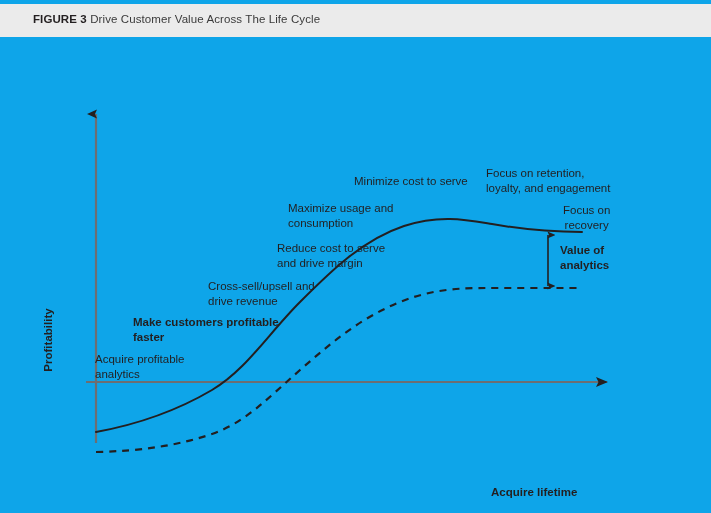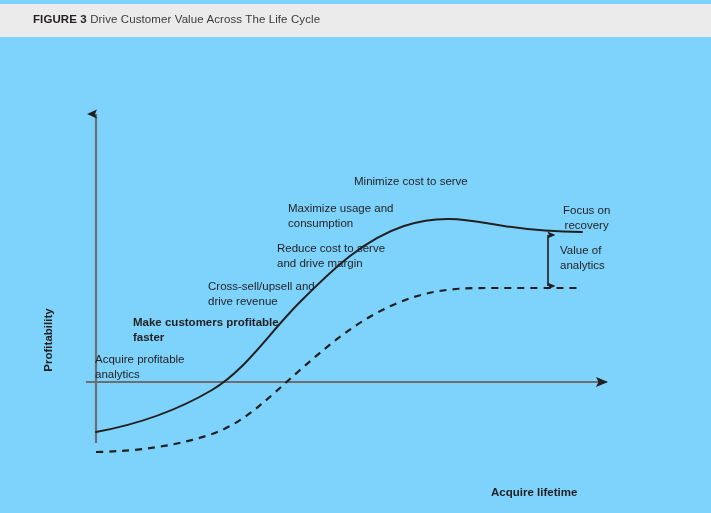--- a/index.html
+++ b/index.html
@@ -12,21 +12,21 @@
     height: 513px;
     font-family: "Liberation Sans", sans-serif;
     color: #231f20;
     overflow: hidden;
     position: relative;
   }
   #page {
     position: relative;
     width: 711px;
     height: 513px;
-    background: #7dd3fc;
+    background: #0ea5e9;
   }
 
   
   #figure-header {
     position: absolute;
     left: 0;
     top: 4px;
     width: 711px;
     height: 33px;
     background: #ebebeb;
@@ -120,21 +120,21 @@
     color: #231f20;
     white-space: pre-line;
   }
 
   #annot-value-of-analytics {
     position: absolute;
     left: 560px;
     top: 243px;
     font-size: 11.5px;
     line-height: 15px;
-    font-weight: normal;
+    font-weight: bold;
     color: #231f20;
     white-space: pre-line;
   }
 
   
   #footer {
     position: absolute;
     left: 0;
     top: 466px;
     width: 711px;
@@ -204,20 +204,22 @@
 drive revenue</div>
 
   <div class="annot" style="left:277px; top:241px;">Reduce cost to serve
 and drive margin</div>
 
   <div class="annot" style="left:354px; top:174px;">Minimize cost to serve</div>
 
   <div class="annot" style="left:288px; top:201px;">Maximize usage and
 consumption</div>
 
+  <div class="annot" style="left:486px; top:166px;">Focus on retention,
+loyalty, and engagement</div>
 
   <div class="annot" style="left:563px; top:203px;text-align:center;">Focus on
 recovery</div>
 
   <div id="annot-value-of-analytics">Value of
 analytics</div>
 
   <div id="footer">
     
     

